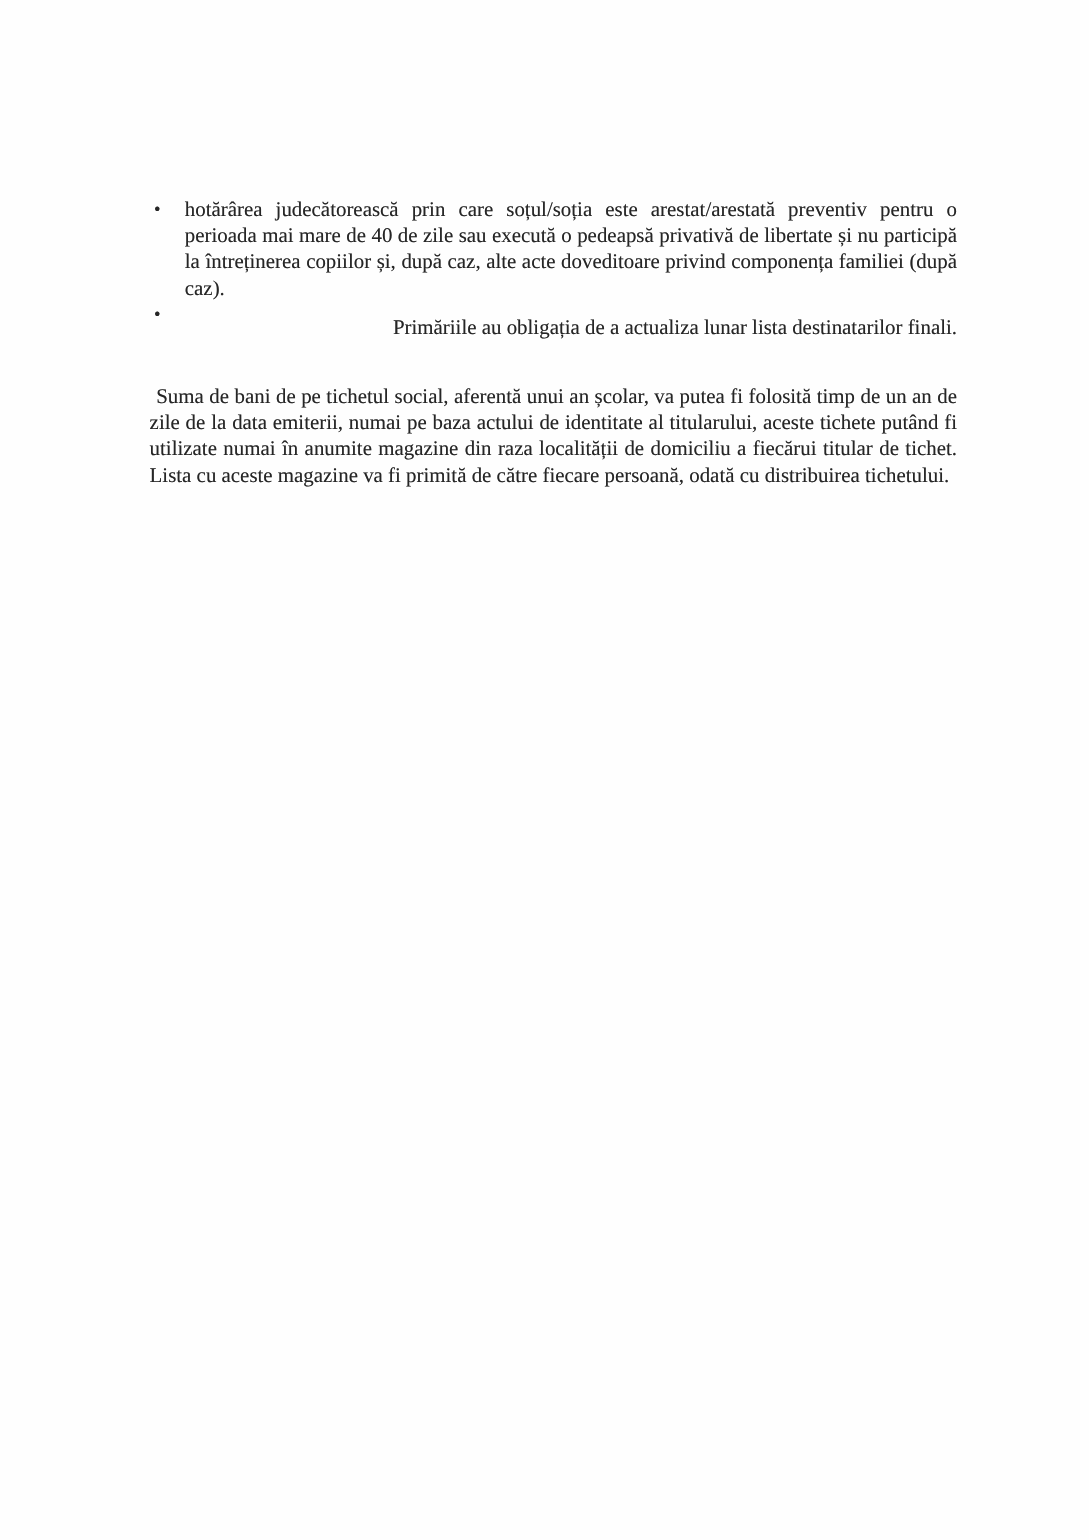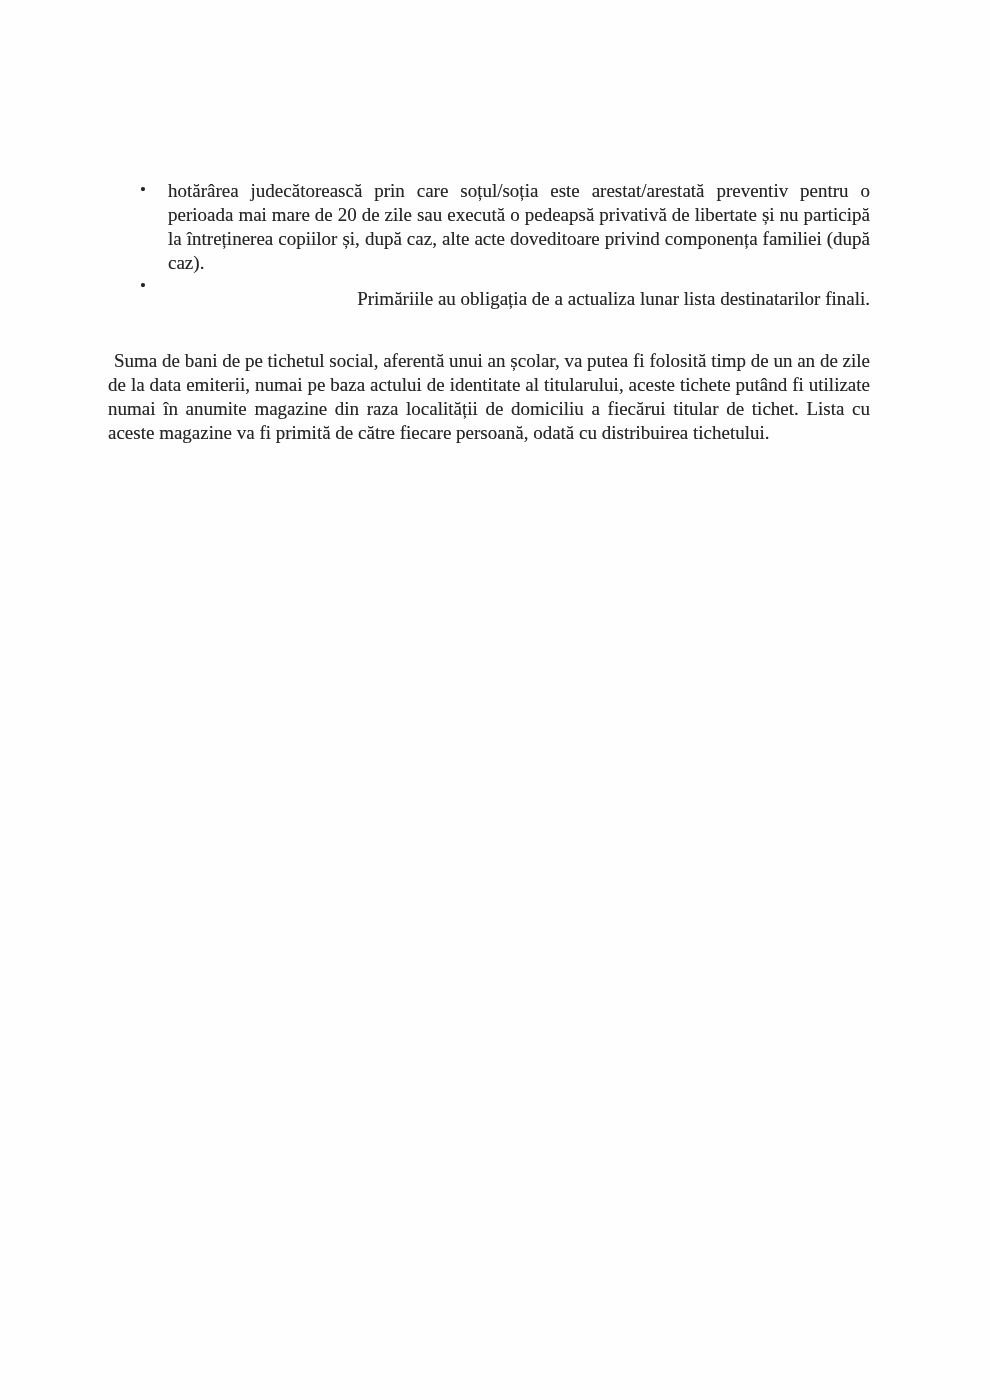--- a/index.html
+++ b/index.html
@@ -49,32 +49,33 @@
   p.doc-para {
     margin: 0;
     text-align: justify;
   }
   p.doc-para.first {
     margin-bottom: 38px;
     text-align: right;
   }
   p.doc-para.indented {
     text-indent: 6px;
+    margin-left: 28px;
   }
 </style>
 </head>
 <body>
 
 <div class="page">
   <div class="doc-text">
 
     <ul class="bullet-list">
       <li>
         <span class="bullet-marker">•</span>
-        <span>hotărârea judecătorească prin care soțul/soția este arestat/arestată preventiv pentru o perioada mai mare de 20 de zile sau execută o pedeapsă privativă de libertate și nu participă la întreținerea copiilor și, după caz, alte acte doveditoare privind componența familiei (după caz).</span>
+        <span>hotărârea judecătorească prin care soțul/soția este arestat/arestată preventiv pentru o perioada mai mare de 40 de zile sau execută o pedeapsă privativă de libertate și nu participă la întreținerea copiilor și, după caz, alte acte doveditoare privind componența familiei (după caz).</span>
       </li>
       <li>
         <span class="bullet-marker">•</span>
       </li>
     </ul>
 
     <p class="doc-para first">Primăriile au obligația de a actualiza lunar lista destinatarilor finali.</p>
 
     <p class="doc-para indented">Suma de bani de pe tichetul social, aferentă unui an școlar, va putea fi folosită timp de un an de zile de la data emiterii, numai pe baza actului de identitate al titularului, aceste tichete putând fi utilizate numai în anumite magazine din raza localității de domiciliu a fiecărui titular de tichet. Lista cu aceste magazine va fi primită de către fiecare persoană, odată cu distribuirea tichetului.</p>
 

